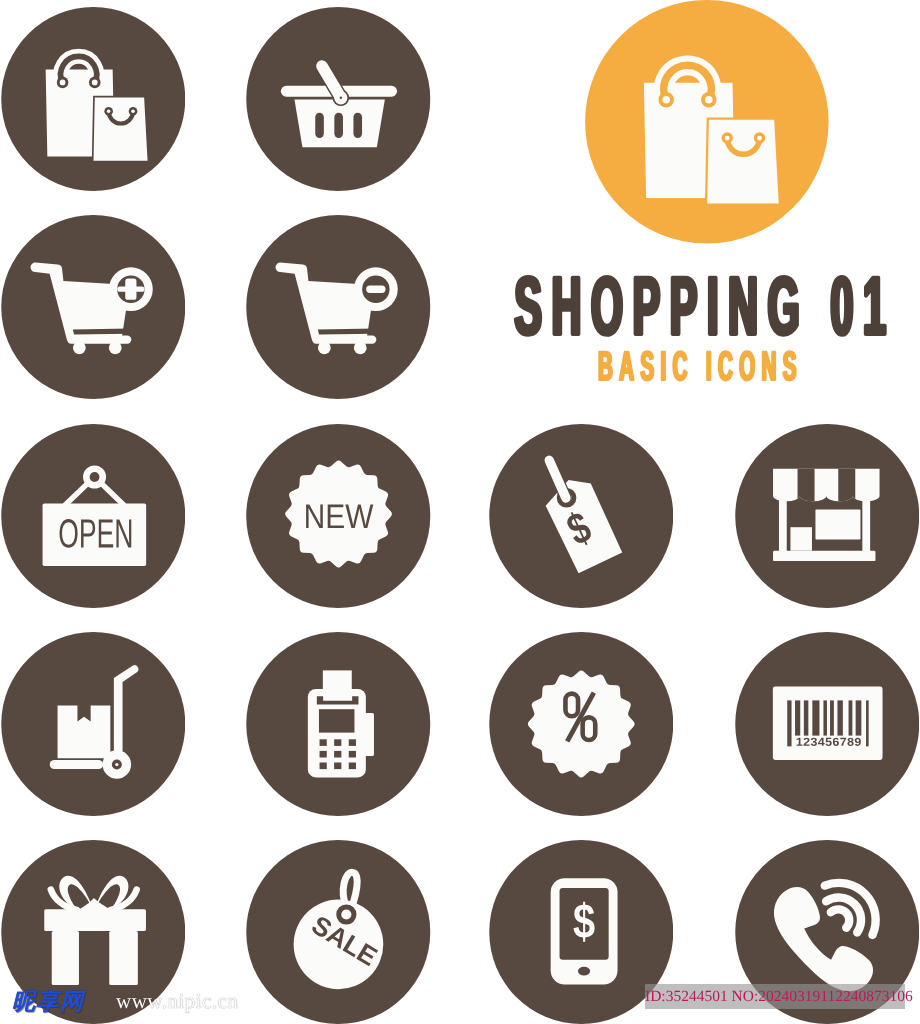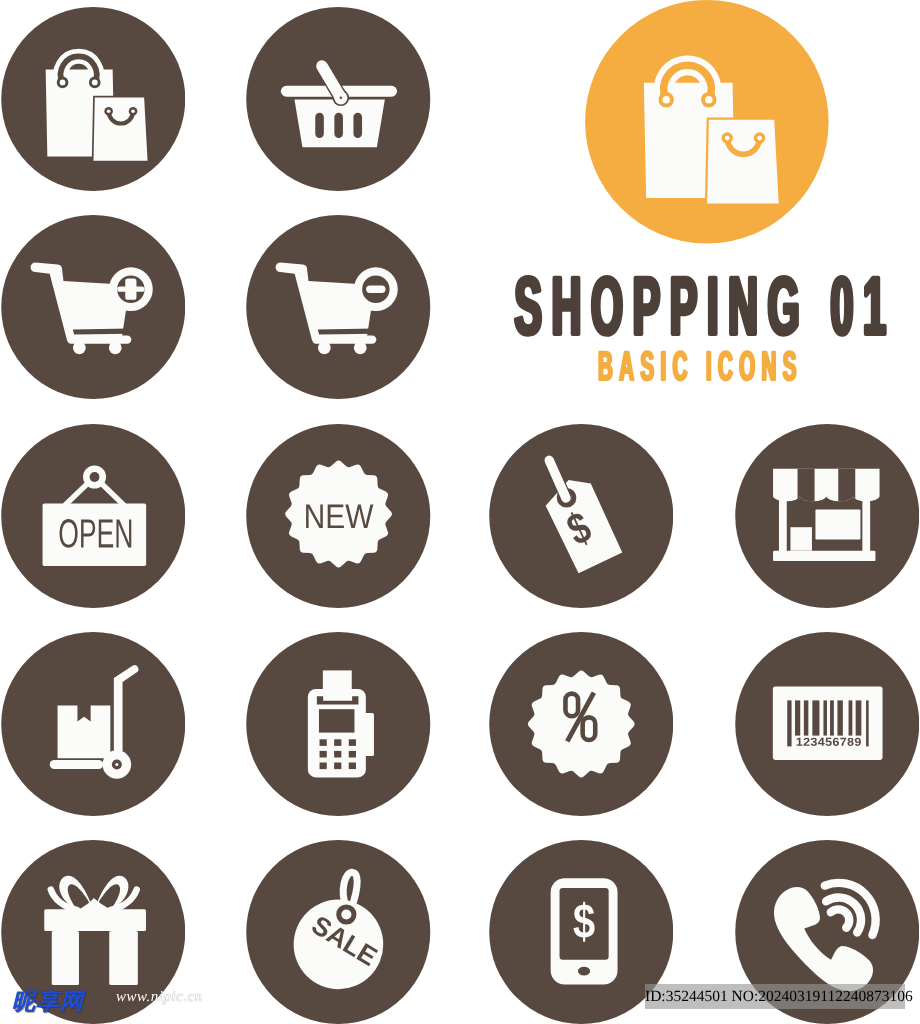--- a/index.html
+++ b/index.html
@@ -12,28 +12,28 @@
   .tile svg,#brand-badge svg{display:block;width:100%;height:100%;}
   body,svg text,div{-webkit-font-smoothing:antialiased;}
   #brand-badge{position:absolute;left:585px;top:0px;width:243.7px;height:243.5px;}
 
   #brand-text{position:absolute;left:0;top:0;width:920px;height:1024px;pointer-events:none;}
 
   #watermark{position:absolute;left:12px;top:986px;width:230px;height:26px;}
   #wm-cn{position:absolute;left:0;top:0;font-size:23px;font-weight:bold;color:#1d4ed8;
      font-family:"DejaVu Sans",sans-serif;font-style:italic;letter-spacing:1px;
      text-shadow:0 0 1px rgba(60,45,38,.85), 1px 1px 0 rgba(60,45,38,.45);}
-  #wm-site{position:absolute;left:104px;top:3px;font-size:15px;color:#ffffff;font-style:italic;
+  #wm-site{position:absolute;left:104px;top:3px;font-size:21px;color:#ffffff;
      font-family:"Liberation Serif",serif;letter-spacing:.5px;
      text-shadow:0 0 1px rgba(60,45,38,.7);}
 
   #stock-badge{position:absolute;left:645px;top:983.5px;width:260px;height:25px;
      background:rgba(150,150,150,.62);}
   #stock-badge span{display:block;width:260px;height:25px;line-height:25px;text-align:left;
-     color:#000000;font-size:15.5px;font-family:"Liberation Serif",serif;white-space:nowrap;}
+     color:#be185d;font-size:15.5px;font-family:"Liberation Serif",serif;white-space:nowrap;}
 </style>
 </head>
 <body>
 
 <div id="sheet">
 <div class="tile" style="left:0.7px;top:7.0px">
       <svg viewBox="0 0 184 184" xmlns="http://www.w3.org/2000/svg">
         <circle cx="92" cy="92" r="92" fill="#574840"></circle>
         <path fill="none" stroke="#fbfbfa" stroke-width="15" d="M61.3 75.4 A 18.0 18.0 0 1 1 93.5 75.4"></path>
         <path fill="#fbfbfa" d="M44.4 62.6 L111.4 62.6 L113.1 149.6 L46.1 149.6 Z"></path>

